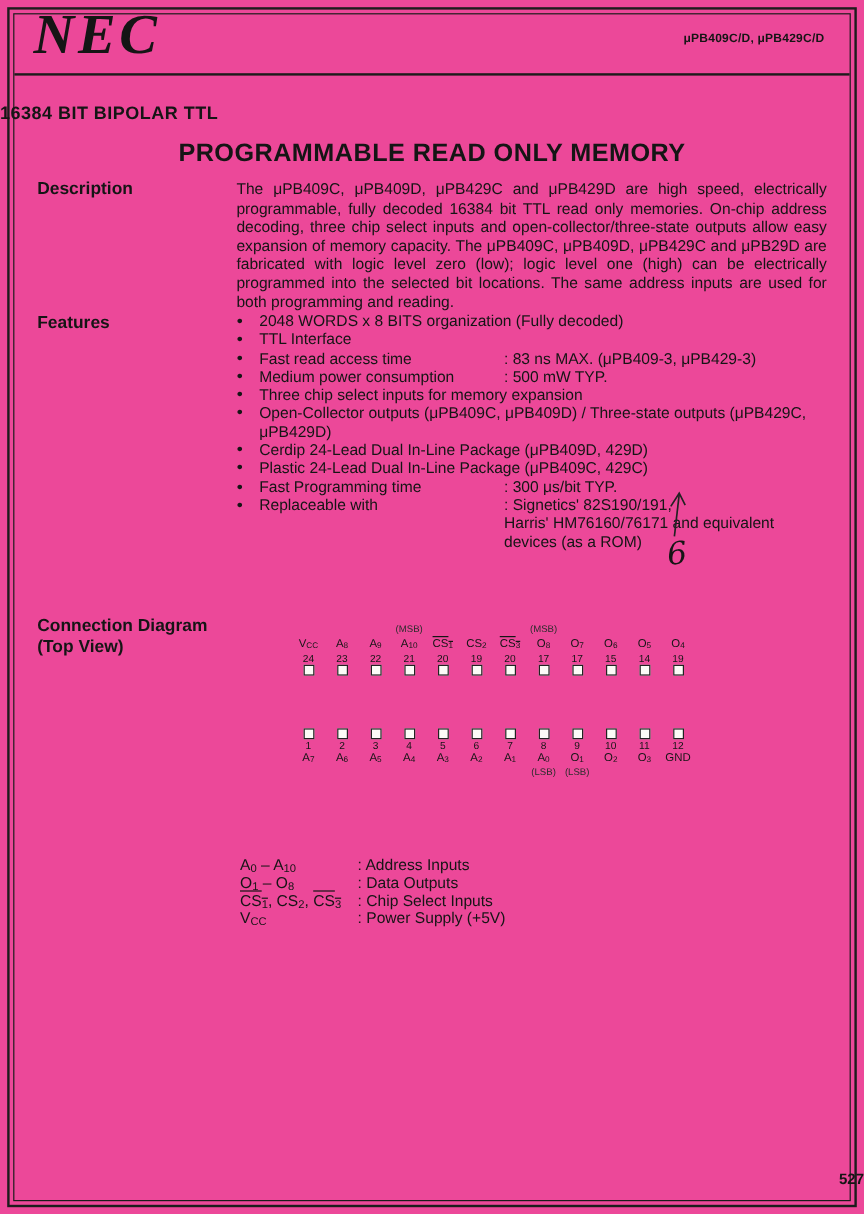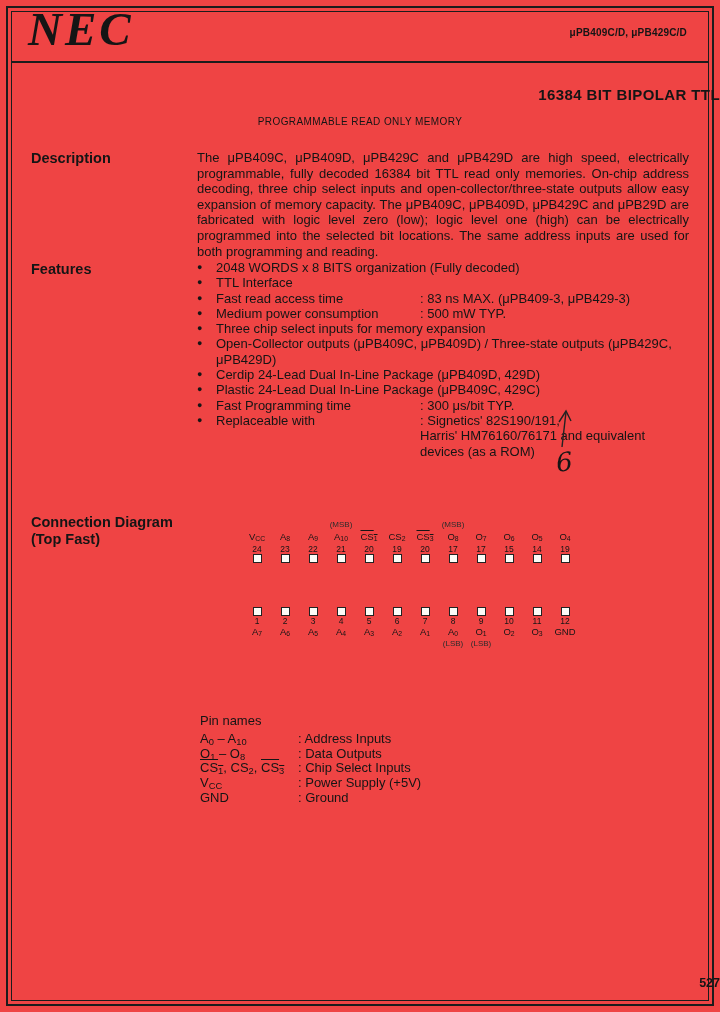--- a/index.html
+++ b/index.html
@@ -1,27 +1,27 @@
 <!DOCTYPE html>
 <html><head>
 <meta charset="utf-8">
 <style>
   *{margin:0;padding:0;box-sizing:border-box}
   html,body{width:720px}
   body{height:1012px;background:#e9e8e4;font-family:"Liberation Sans","DejaVu Sans",sans-serif;color:#151515}
-  .page{position:relative;width:720px;height:1012px;background:#ef4444;overflow:hidden}
+  .page{position:relative;width:720px;height:1012px;background:#ec4899;overflow:hidden}
   .b-outer{position:absolute;inset:6px;border:2px solid #1c1c1c;pointer-events:none}
   .b-inner{position:absolute;inset:11px;border:1px solid #1c1c1c;pointer-events:none}
 
   .logo{position:absolute;left:28px;top:2px;font-family:"Liberation Serif","DejaVu Serif",serif;font-style:italic;font-weight:700;font-size:47px;letter-spacing:3px}
   .partnums{position:absolute;right:33px;top:27px;font-weight:700;font-size:10px;letter-spacing:.2px}
   .rule{position:absolute;left:12px;right:12px;top:61px;height:2px;background:#1c1c1c}
 
-  .title1{position:absolute;left:0;right:0;top:86px;text-align:right;font-weight:700;font-size:15px;letter-spacing:.4px}
-  .title2{position:absolute;left:0;right:0;top:116px;text-align:center;font-weight:400;font-size:10px;letter-spacing:.4px}
+  .title1{position:absolute;left:0;right:0;top:86px;text-align:left;font-weight:700;font-size:15px;letter-spacing:.4px}
+  .title2{position:absolute;left:0;right:0;top:116px;text-align:center;font-weight:700;font-size:21px;letter-spacing:.4px}
 
   .side-label{position:absolute;left:31px;font-weight:700;font-size:14.5px}
   .desc-body{position:absolute;left:197px;top:150px;width:492px;font-size:13px;line-height:15.6px;text-align:justify}
 
   .feature-list{position:absolute;left:197px;top:260px;width:500px;font-size:13px;line-height:15.3px}
   .f-row{display:flex}
   .bullet{width:19px;font-size:9px;line-height:15.3px}
   .f-content{flex:1}
   .f-name{display:inline-block;width:204px;vertical-align:top}
   .f-value{display:inline-block;width:275px;vertical-align:top;white-space:pre-line}
@@ -112,21 +112,21 @@
 
   <div class="annotation">
     <svg width="26" height="40" viewBox="0 0 26 40">
       <path d="M15 3 L11 38" stroke="#222" stroke-width="1.4" fill="none"></path>
       <path d="M8 13 L15 2 L20 12" stroke="#222" stroke-width="1.4" fill="none"></path>
     </svg>
     <span class="hand">6</span>
   </div>
 
   <div class="side-label" style="top:514px">Connection Diagram</div>
-  <div class="side-label" style="top:531px">(Top Fast)</div>
+  <div class="side-label" style="top:531px">(Top View)</div>
 
   <div class="dip" id="dip-diagram">
       <div class="dg-row dg-msb">
         <span></span>
         <span></span>
         <span></span>
         <span>(MSB)</span>
         <span></span>
         <span></span>
         <span></span>
@@ -281,24 +281,22 @@
         <span></span>
         <span>(LSB)</span>
         <span>(LSB)</span>
         <span></span>
         <span></span>
         <span></span>
       </div>
     </div>
 
   <div class="pin-names">
-    <div class="pn-title">Pin names</div>
     <div id="pin-rows">
         <div class="pn-row"><span class="pn-name">A<sub>0</sub> – A<sub>10</sub></span><span class="pn-value">: Address Inputs</span></div>
         <div class="pn-row"><span class="pn-name">O<sub>1</sub> – O<sub>8</sub></span><span class="pn-value">: Data Outputs</span></div>
         <div class="pn-row"><span class="pn-name"><span class="ovl">CS<sub>1</sub></span>, CS<sub>2</sub>, <span class="ovl">CS<sub>3</sub></span></span><span class="pn-value">: Chip Select Inputs</span></div>
         <div class="pn-row"><span class="pn-name">V<sub>CC</sub></span><span class="pn-value">: Power Supply (+5V)</span></div>
-        <div class="pn-row"><span class="pn-name">GND</span><span class="pn-value">: Ground</span></div>
       </div>
   </div>
 
   <div class="page-num">527</div>
 </div>
 
 </body></html>

